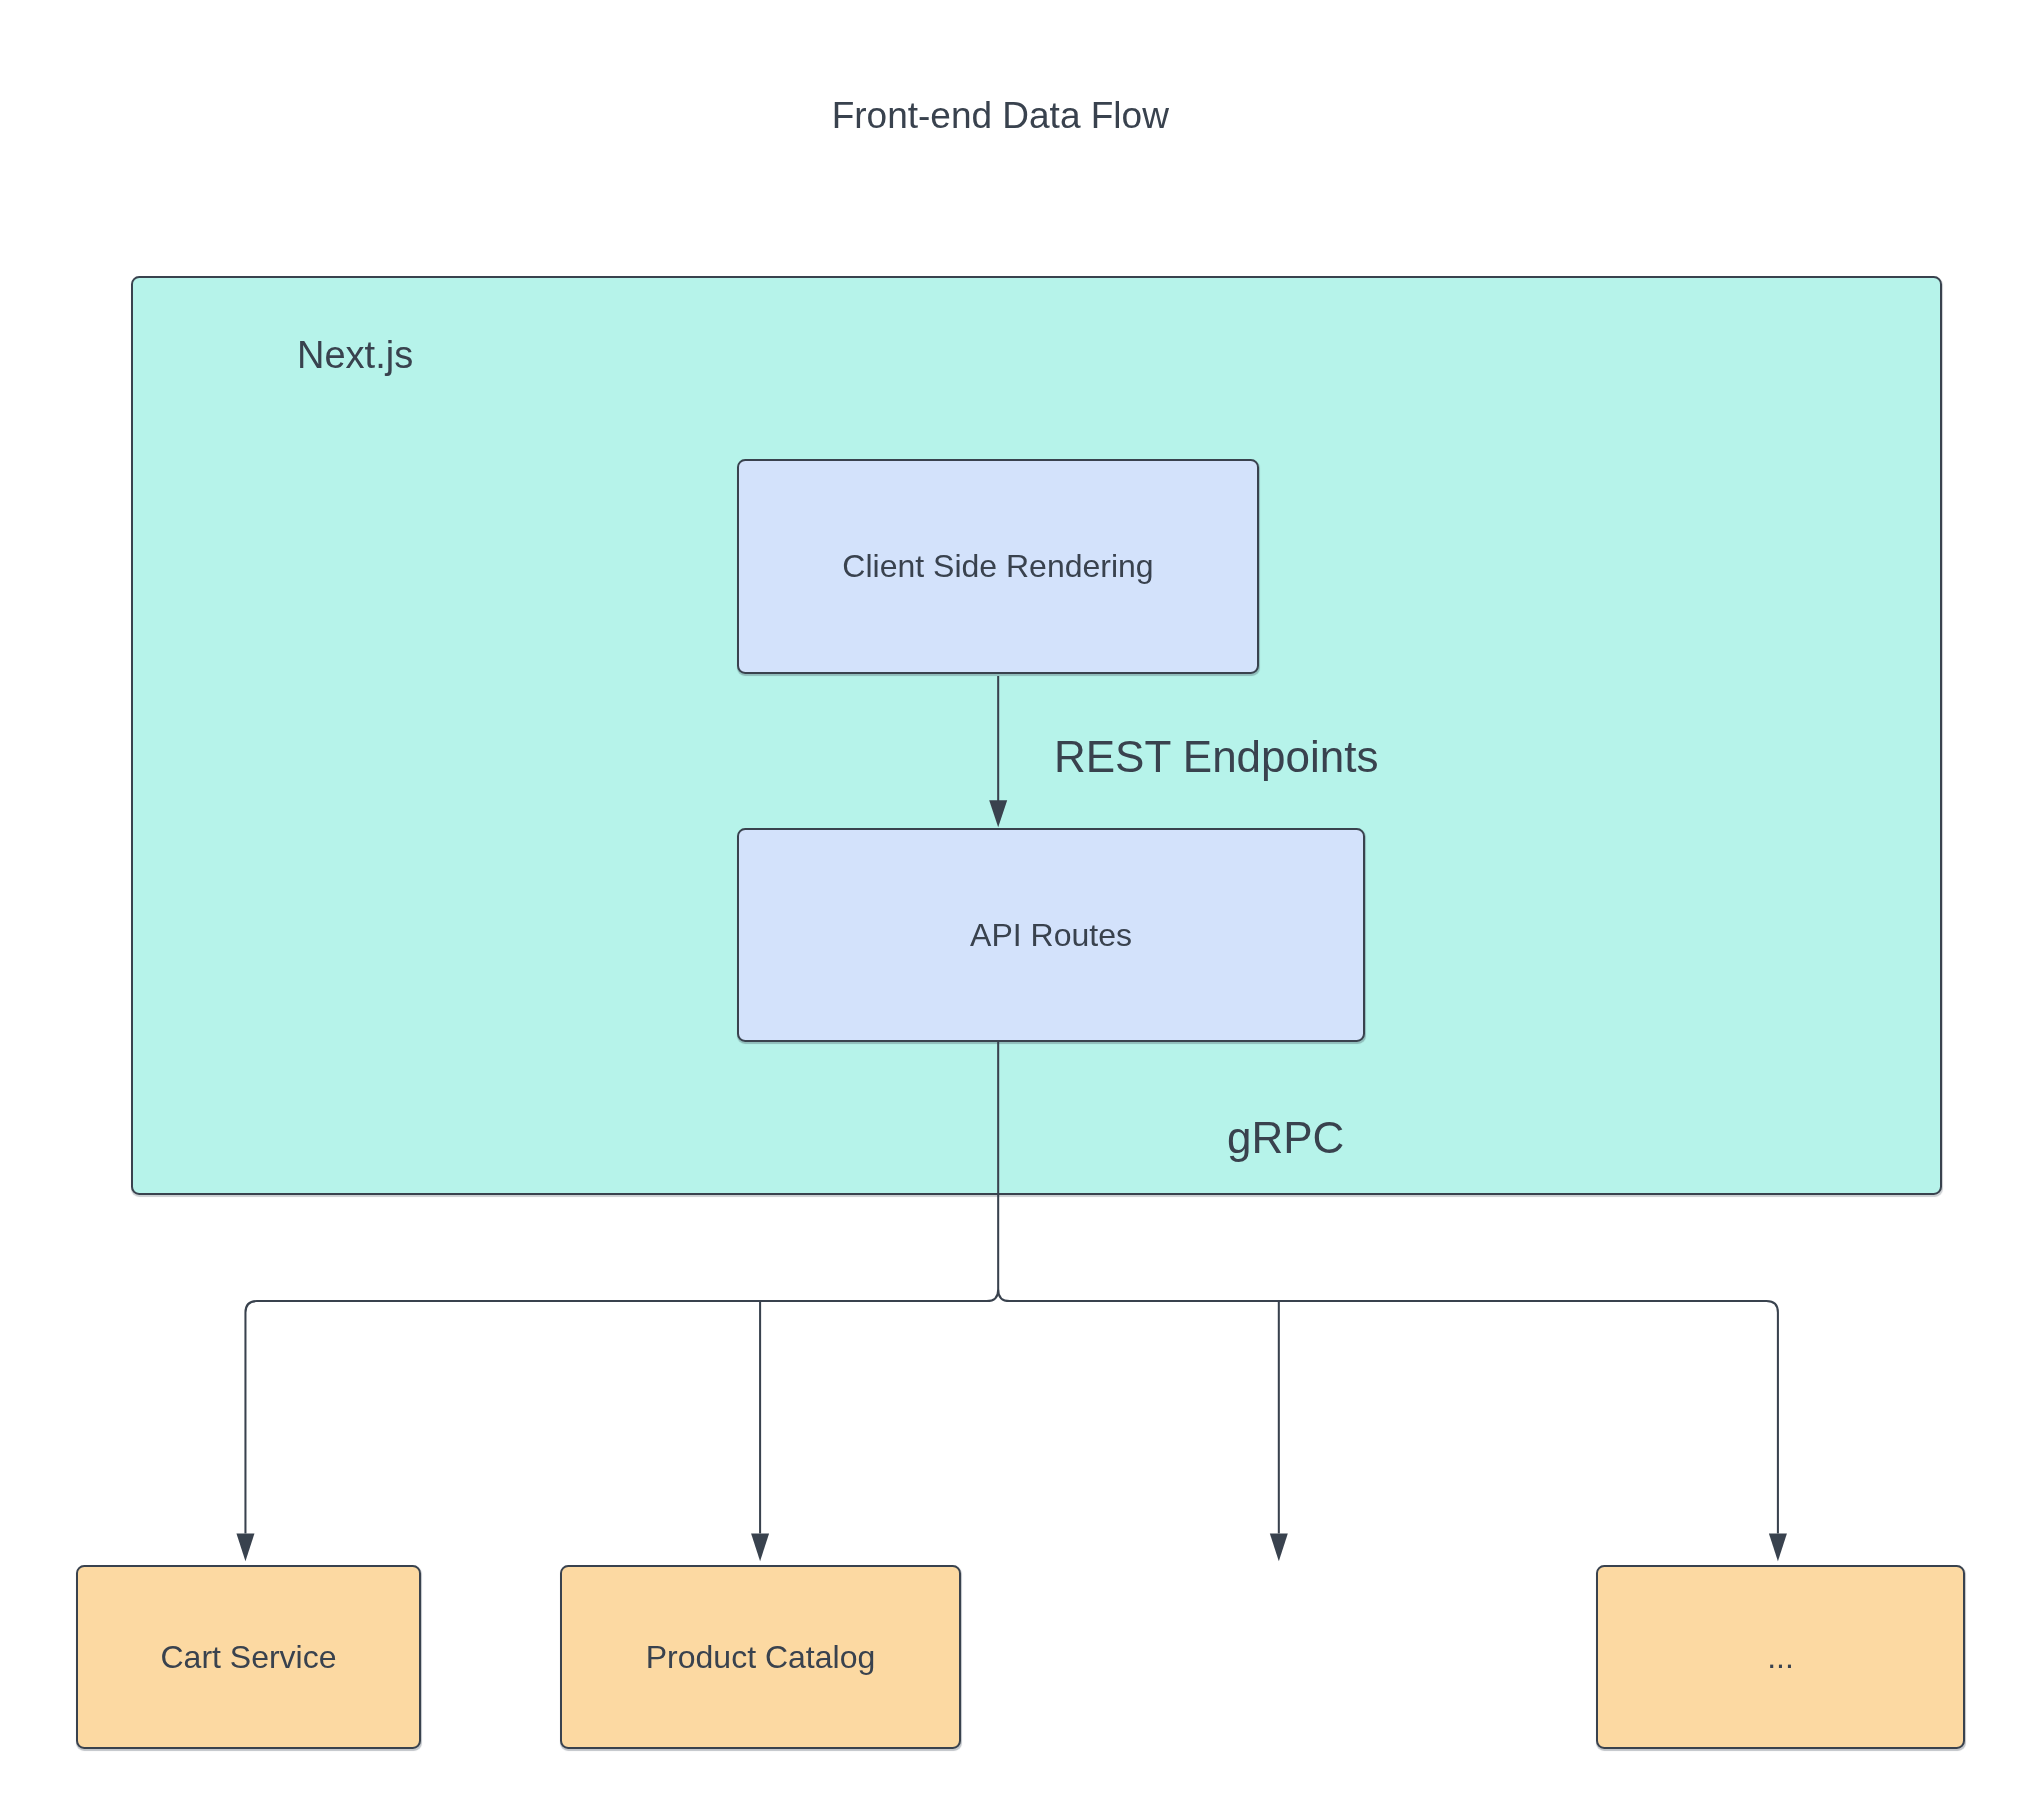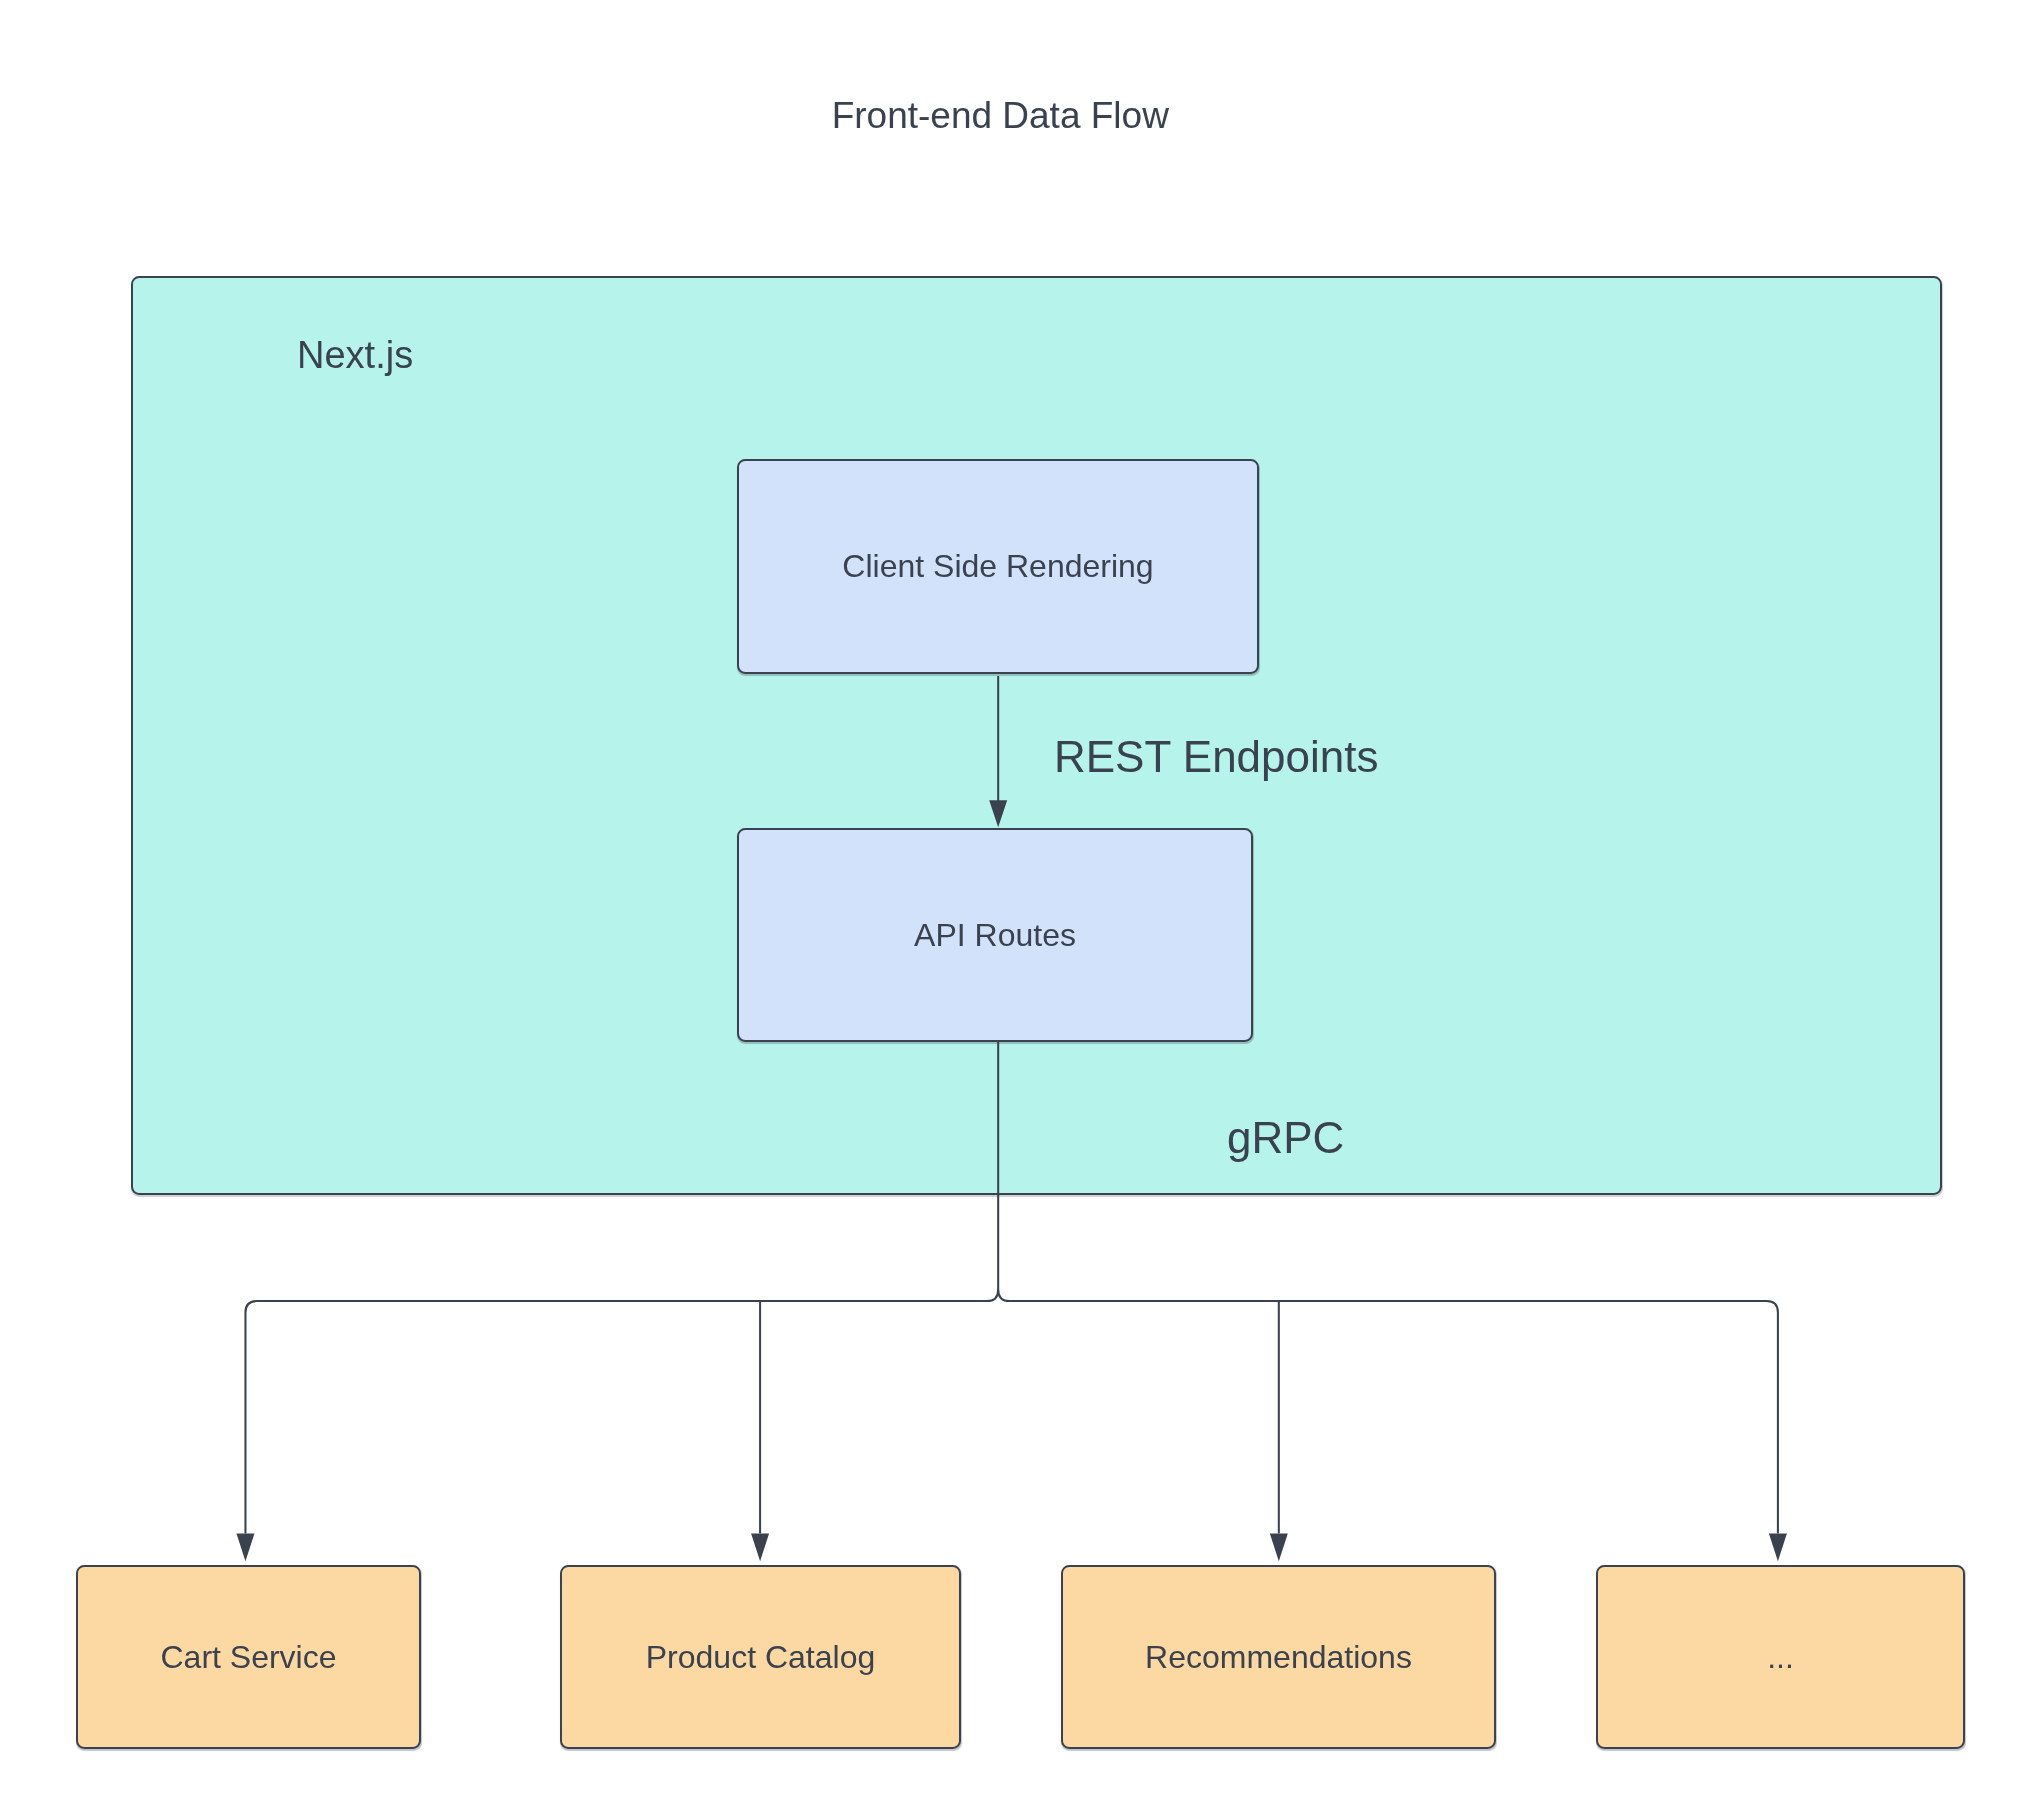--- a/index.html
+++ b/index.html
@@ -62,21 +62,21 @@
   }
   .node-csr {
     left: 737px;
     top: 459px;
     width: 522px;
     height: 215px;
   }
   .node-api {
     left: 737px;
     top: 828px;
-    width: 516px;
+    width: 628px;
     height: 214px;
     text-align: right;
   }
   .node-service {
     background: #fcd9a2;
     top: 1565px;
     height: 184px;
   }
   .node-cart            { left: 76px;   width: 345px; }
   .node-product         { left: 560px;  width: 401px; }
@@ -139,22 +139,19 @@
   </svg>
 
   <div class="node node-service node-cart">
     <span>Cart Service</span>
   </div>
 
   <div class="node node-service node-product">
     <span>Product Catalog</span>
   </div>
 
-  <div class="node node-service node-recommendations">
-    <span>Recommendations</span>
-  </div>
 
   <div class="node node-service node-dots">
     <span>...</span>
   </div>
 
 </div>
 
 
 </body></html>

